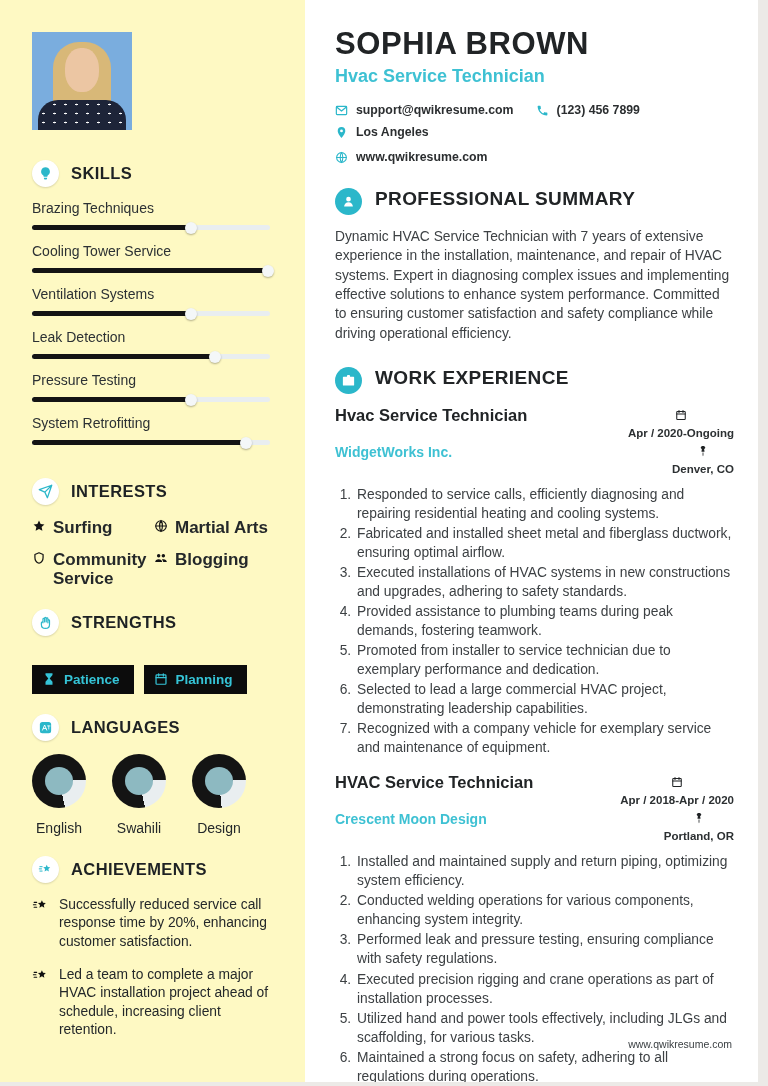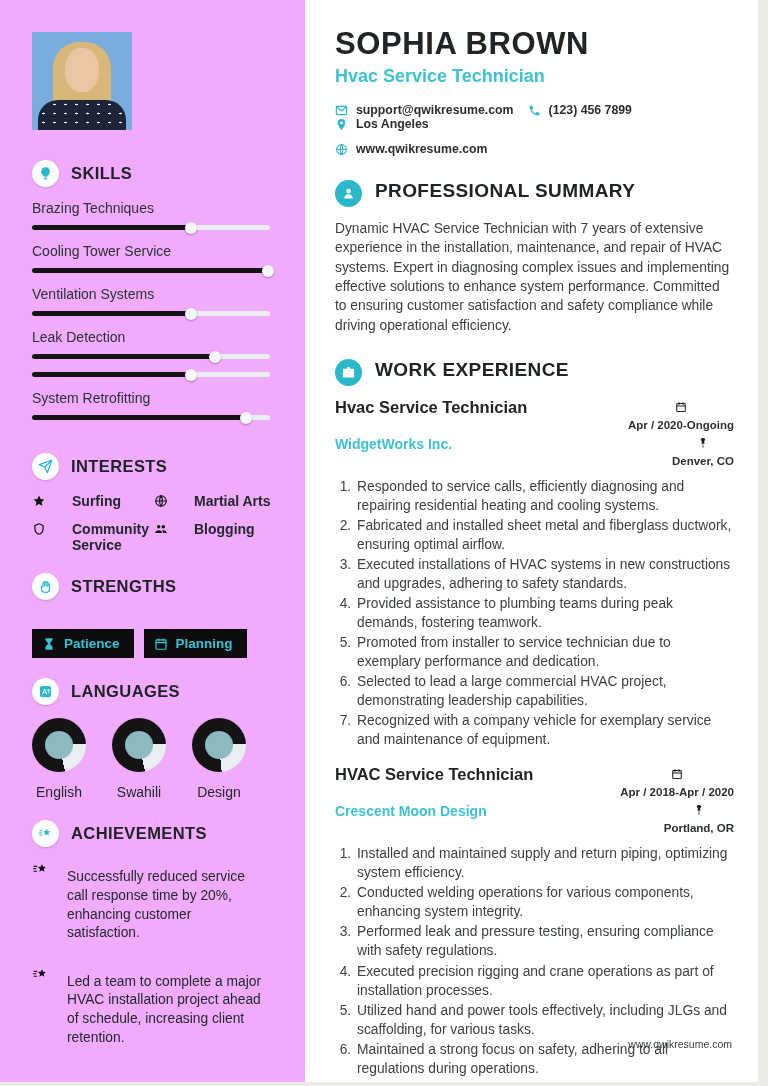--- a/index.html
+++ b/index.html
@@ -1,62 +1,62 @@
 <!DOCTYPE html>
 <html><head>
 <meta charset="utf-8">
 <style>
   *{box-sizing:border-box;}
   body{margin:0;background:#eceae7;font-family:"Liberation Sans",sans-serif;color:#25282a;}
   .page{position:relative;width:758px;height:1082px;background:#ffffff;display:flex;overflow:hidden;}
 
   
-  .sidebar{width:305px;flex-shrink:0;background:#f0abfc;padding:32px 30px 0 32px;display:flex;flex-direction:column;}
+  .sidebar{width:305px;flex-shrink:0;background:#fef9c3;padding:32px 30px 0 32px;display:flex;flex-direction:column;}
   .photo{width:100px;height:98px;background:#7aadde;position:relative;overflow:hidden;margin-bottom:30px;flex-shrink:0;}
   .photo .hair{position:absolute;top:10px;left:21px;width:58px;height:72px;background:#d8b878;border-radius:26px 26px 12px 12px;}
   .photo .face{position:absolute;top:16px;left:33px;width:34px;height:44px;background:#ecc6a3;border-radius:46%;}
   .photo .shirt{position:absolute;bottom:-4px;left:6px;width:88px;height:34px;background:#1d2438;border-radius:20px 20px 0 0;background-image:radial-gradient(#ffffff 1px,transparent 1.3px);background-size:11px 9px;background-color:#1d2438;}
 
   .s-head{display:flex;align-items:center;gap:12px;margin:0 0 13px;}
   .s-ico{width:27px;height:27px;border-radius:50%;background:#ffffff;color:#2bb7ca;display:flex;align-items:center;justify-content:center;box-shadow:0 1px 2px rgba(0,0,0,.15);flex-shrink:0;}
   .s-ico svg{width:15px;height:15px;display:block;}
   .s-title{font-size:16.5px;font-weight:800;letter-spacing:.4px;color:#1e2224;}
 
   .skill{margin-bottom:13px;}
   .skill-label{font-size:14px;color:#2c3134;margin-bottom:9px;}
   .slider{position:relative;height:5px;background:#e9eef0;border-radius:3px;width:238px;}
   .slider-fill{position:absolute;left:0;top:0;height:5px;background:#141414;border-radius:3px;}
   .slider-thumb{position:absolute;top:-3.5px;width:12px;height:12px;border-radius:50%;background:#f4f7f8;box-shadow:0 1px 2px rgba(0,0,0,.3);}
 
   .section{margin-bottom:20px;}
   .interests-grid{display:grid;grid-template-columns:118px 1fr;row-gap:12px;column-gap:4px;}
-  .interest{display:flex;gap:26px;font-size:14px;color:#24282a;font-weight:600;line-height:1.15;}
+  .interest{display:flex;gap:7px;font-size:17px;color:#24282a;font-weight:600;line-height:1.15;}
   .interest .ic{color:#141414;flex-shrink:0;margin-top:1px;}
   .interest .ic svg{width:14px;height:14px;display:block;}
 
   .strengths-grid{display:grid;grid-template-columns:auto auto;gap:10px;justify-content:start;}
   .badge{display:inline-flex;align-items:center;gap:8px;background:#0c0c0c;color:#35c4d7;font-size:13.5px;font-weight:600;padding:7px 14px 7px 10px;margin-top:16px;}
   .badge svg{width:14px;height:14px;display:block;}
 
   .langs{display:flex;gap:26px;margin-top:4px;}
   .lang{display:flex;flex-direction:column;align-items:center;gap:12px;}
   .donut{width:54px;height:54px;border-radius:50%;position:relative;}
   .donut::after{content:"";position:absolute;inset:13px;border-radius:50%;background:#8db9c1;}
   .lang-label{font-size:14px;color:#24282a;}
 
   .ach{display:flex;gap:10px;margin-bottom:14px;}
   .ach .ic{color:#101010;flex-shrink:0;margin-top:1px;}
   .ach .ic svg{width:17px;height:17px;display:block;}
-  .ach p{margin:8px;font-size:13.8px;line-height:1.35;color:#24282a;}
+  .ach p{margin:0;font-size:13.8px;line-height:1.35;color:#24282a;}
 
   
   .main{flex:1;padding:26px 24px 0 30px;position:relative;}
   .name{font-size:31px;font-weight:800;letter-spacing:.6px;color:#212426;margin:0;}
   .role{font-size:18px;font-weight:700;color:#3ec1d3;margin:4px 0 16px;}
-  .contact-row{display:flex;align-items:center;gap:0;margin-bottom:11px;flex-wrap:wrap;}
+  .contact-row{display:flex;align-items:center;gap:8px;margin-bottom:11px;flex-wrap:wrap;}
   .contact-item{display:flex;align-items:center;gap:8px;font-size:12.3px;font-weight:600;color:#2b2e30;margin-right:14px;}
   .contact-item .ic{color:#2bb7ca;}
   .contact-item .ic svg{width:13px;height:13px;display:block;}
 
   .m-head{display:flex;gap:13px;margin:24px 0 12px;}
   .m-ico{width:27px;height:27px;border-radius:50%;background:#2bb7ca;color:#ffffff;display:flex;align-items:center;justify-content:center;flex-shrink:0;}
   .m-ico svg{width:15px;height:15px;display:block;}
   .m-title{font-size:19px;font-weight:800;letter-spacing:.4px;color:#212426;}
 
   .para{font-size:13.8px;line-height:1.4;color:#3d4144;margin:0;}
@@ -118,20 +118,21 @@
             </div>
           </div>
           <div class="skill">
             <div class="skill-label">Leak Detection</div>
             <div class="slider">
               <div class="slider-fill" style="width: 77%;"></div>
               <div class="slider-thumb" style="left: calc(77% - 6px);"></div>
             </div>
           </div>
           <div class="skill">
+            <div class="skill-label">Pressure Testing</div>
             <div class="slider">
               <div class="slider-fill" style="width: 67%;"></div>
               <div class="slider-thumb" style="left: calc(67% - 6px);"></div>
             </div>
           </div>
           <div class="skill">
             <div class="skill-label">System Retrofitting</div>
             <div class="slider">
               <div class="slider-fill" style="width: 90%;"></div>
               <div class="slider-thumb" style="left: calc(90% - 6px);"></div>

